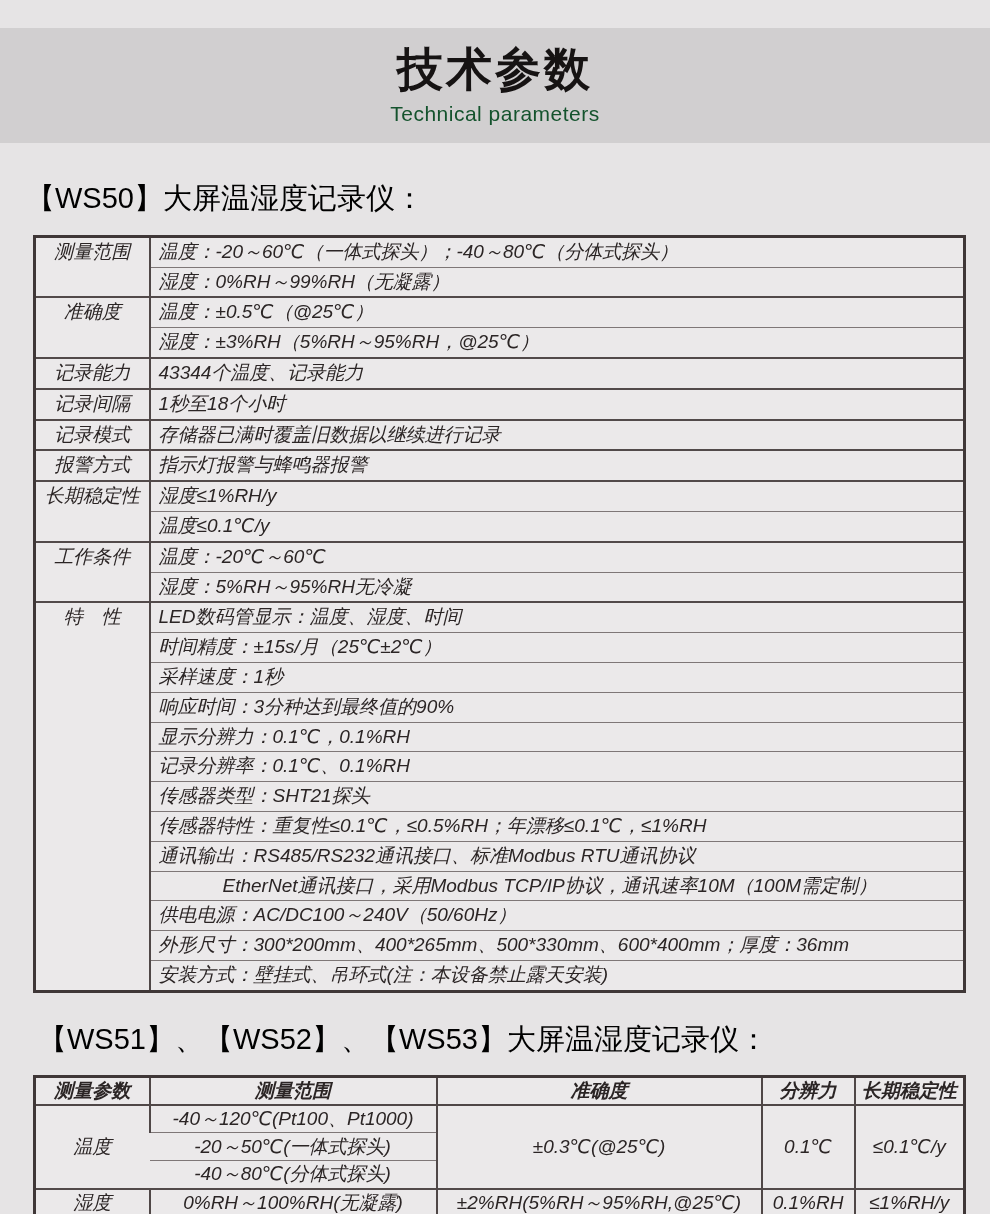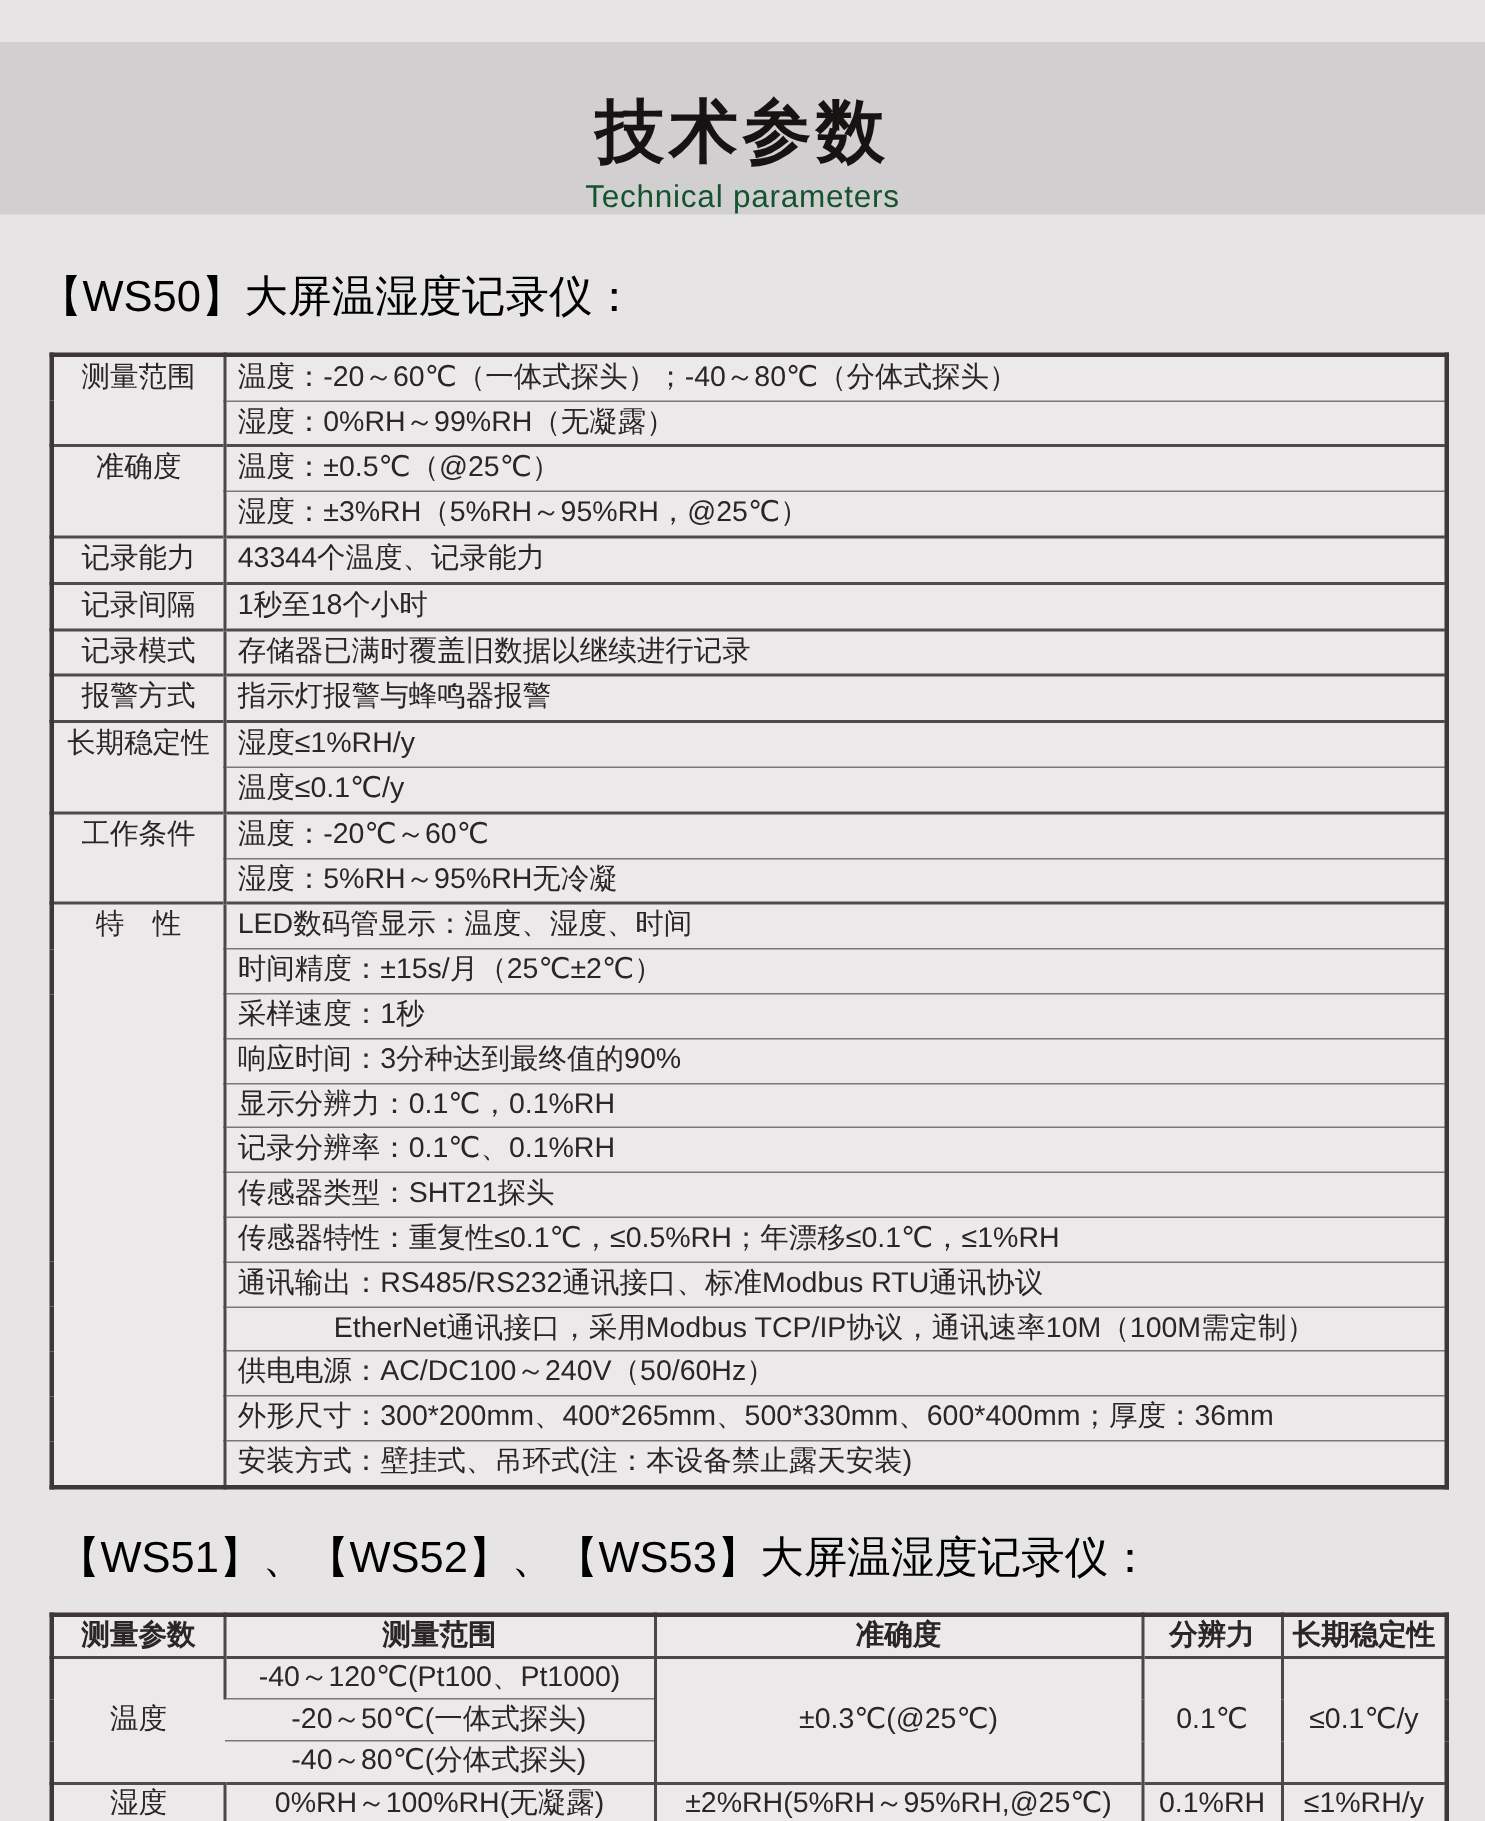--- a/index.html
+++ b/index.html
@@ -12,21 +12,21 @@
   }
   
   .band {
     margin-top: 28px;
     height: 115px;
     background: #d1cfd0;
     text-align: center;
   }
   .band .title {
     margin: 0;
-    padding-top: 29px;
+    padding-top: 11px;
     font-size: 46px;
     font-weight: 700;
     letter-spacing: 3px;
     color: #161313;
   }
   .band .subtitle {
     margin-top: 1px;
     font-size: 21px;
     letter-spacing: 0.5px;
     color: #14532d;
@@ -44,20 +44,21 @@
   table.spec {
     margin: 20px 0 0 33px;
     width: 930px;
     border-collapse: collapse;
     table-layout: fixed;
     background: #ebe9ea;
     border: 3px solid #3f3737;
     font-size: 19px;
     font-weight: 500;
     color: #2b2525;
+    font-style: italic;
   }
   
   #t1 tr { height: 28.8px; }
   #t1 th.label-cell {
     border-right: 2px solid #4f4747;
     font-weight: 500;
     vertical-align: top;
     text-align: center;
     line-height: 28.8px;
     padding: 0;

